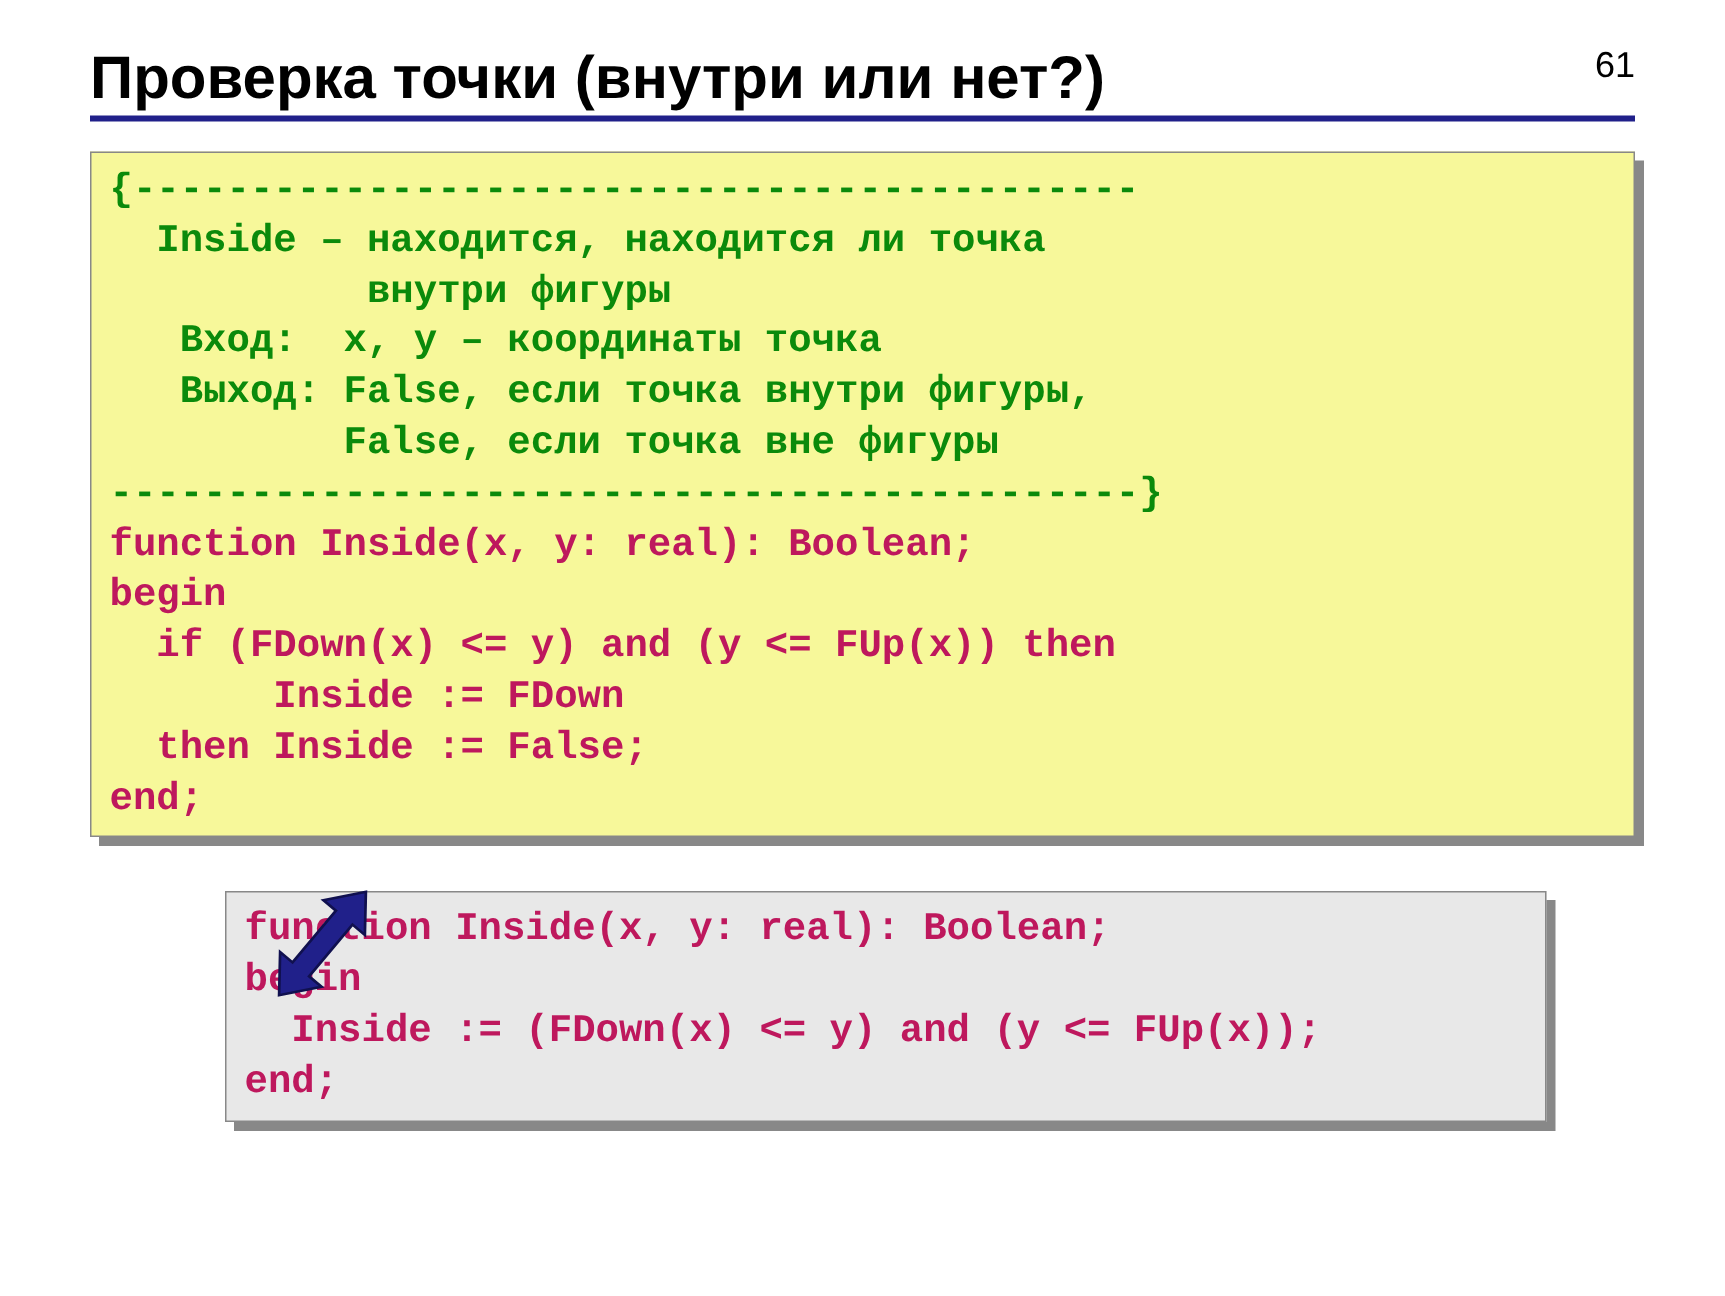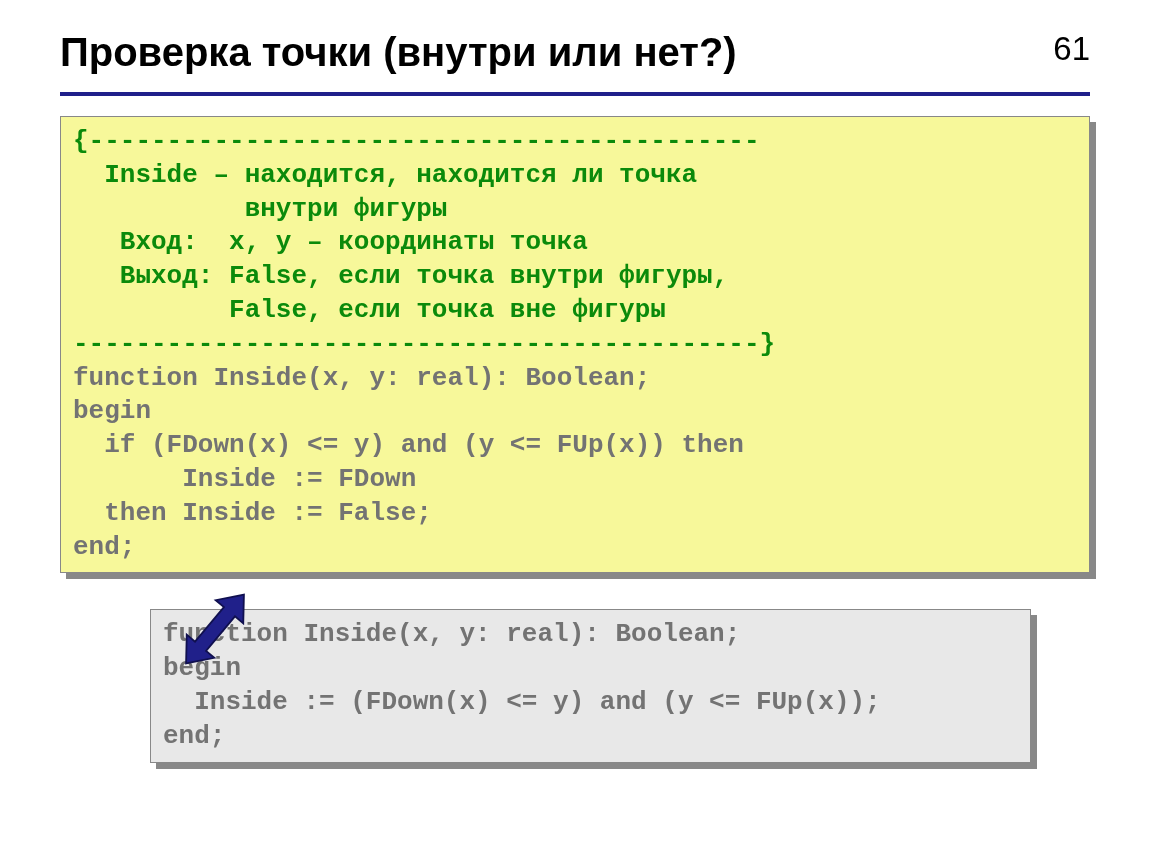--- a/index.html
+++ b/index.html
@@ -15,27 +15,27 @@
     position: relative;
     width: 1150px;
     height: 864px;
     box-sizing: border-box;
     padding: 30px 60px 30px 60px;
   }
   .page-number {
     position: absolute;
     top: 30px;
     right: 60px;
-    font-size: 33px;
+    font-size: 24px;
     color: #000;
   }
   h1.title {
     font-size: 40px;
     font-weight: bold;
-    margin: 0 0 17px 0;
+    margin: 0 0 2px 0;
     color: #000;
   }
   .title-rule {
     border: none;
     border-top: 4px solid #20208a;
     margin: 0 0 20px 0;
   }
   .codebox {
     font-family: "Courier New", Courier, monospace;
     font-size: 26px;
@@ -53,21 +53,21 @@
   }
   .codebox-gray {
     background: #e8e8e8;
     color: #000;
     font-weight: bold;
     margin-left: 90px;
     margin-top: 36px;
     width: 855px;
   }
   .cmt  { color: #0b8a0b; }
-  .kw   { color: #737373; }
+  .kw   { color: #be185d; }
   .arrow-wrap {
     position: absolute;
     left: 170px;
     top: 584px;
     width: 90px;
     height: 90px;
     pointer-events: none;
   }
 </style>
 </head>

